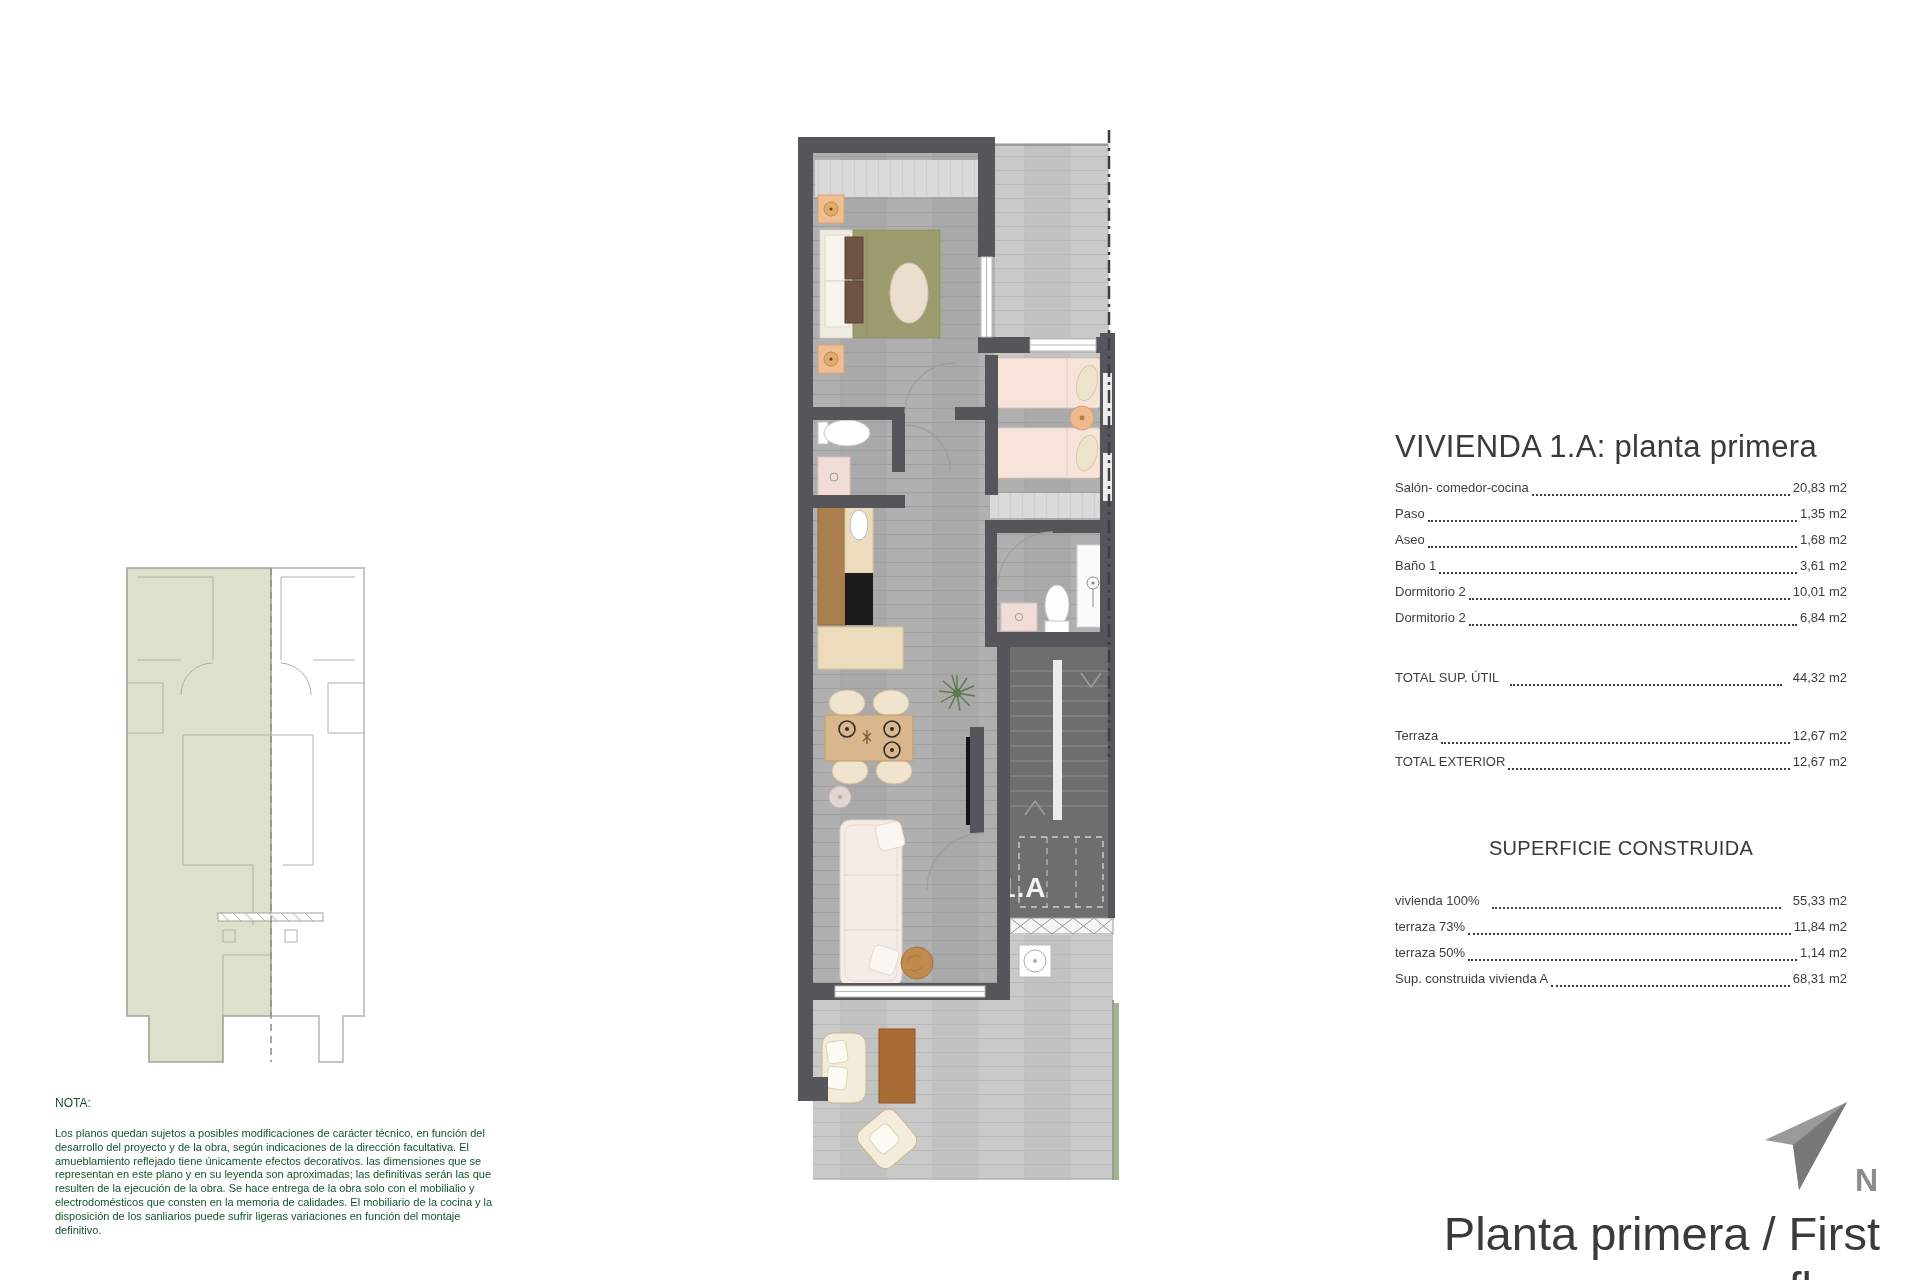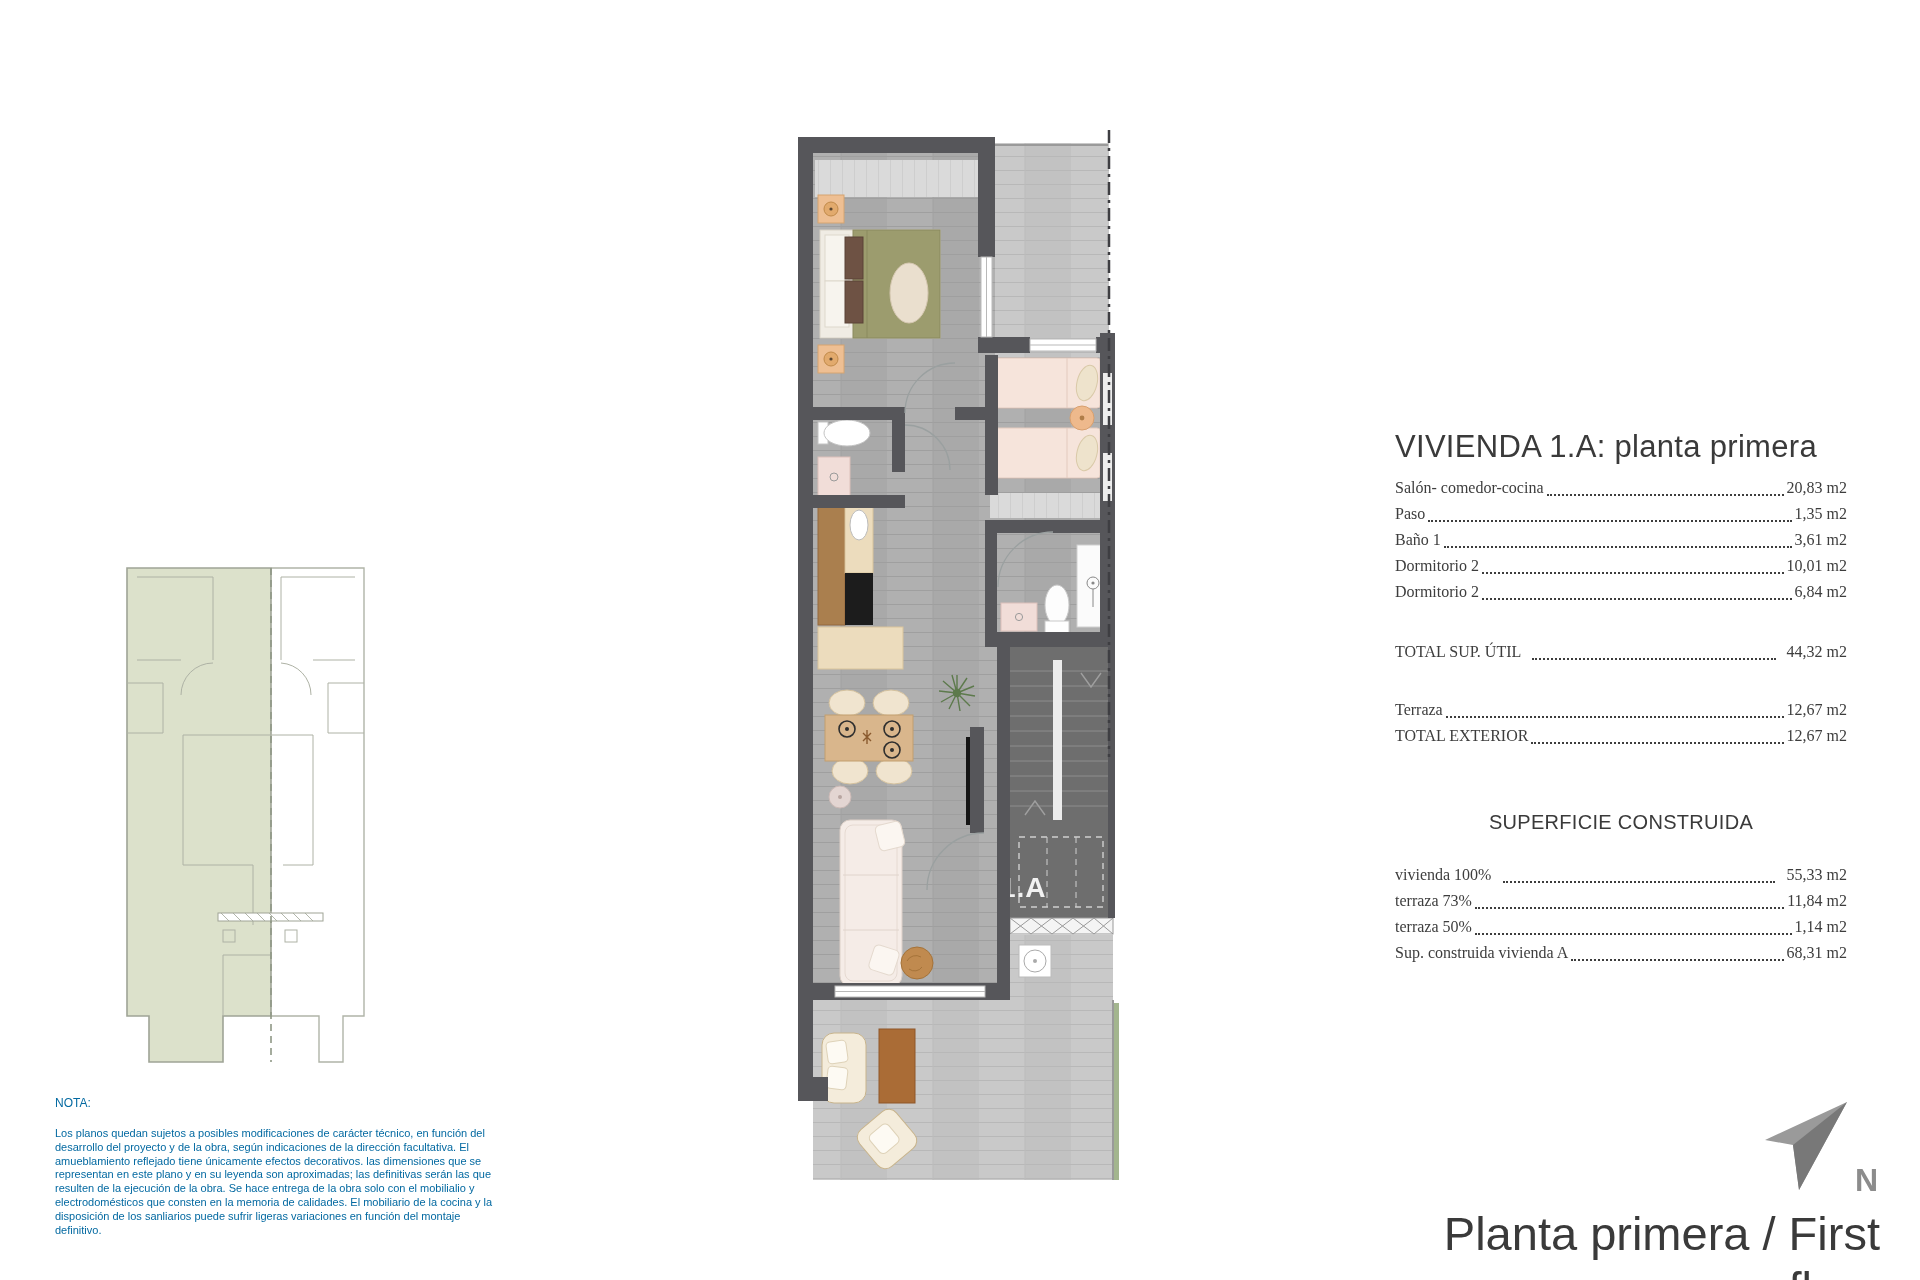--- a/index.html
+++ b/index.html
@@ -4,31 +4,31 @@
 <style>
   html,body{margin:0;padding:0;background:#e8e8e8;}
   .canvas{position:relative;width:1920px;height:1280px;background:#ffffff;overflow:hidden;
           font-family:"Liberation Sans",sans-serif;color:#3d3d3d;}
   .abs{position:absolute;}
 
   
   .panel{left:1395px;top:429px;width:452px;}
   .panel-title{font-size:31px;letter-spacing:.3px;color:#3a3a3a;margin:0 0 10px 0;font-weight:400;}
   .panel-sub{font-size:20px;color:#3a3a3a;margin:0 0 26px 0;font-weight:400;letter-spacing:.3px;}
-  .arow{display:flex;align-items:flex-end;font-size:16px;line-height:26px;color:#3d3d3d;font-family:Liberation Serif, serif;}
+  .arow{display:flex;align-items:flex-end;font-size:13px;line-height:26px;color:#3d3d3d;}
   .arow .lbl{white-space:nowrap;}
   .arow .dots{flex:1;border-bottom:2.6px dotted #3d3d3d;margin:0 3px 5px 3px;min-width:12px;}
   .arow .val{white-space:nowrap;}
   .gap-total{margin-top:34px;gap:8px;}
   .gap-ext{margin-top:32px;}
   .gap-constr-head{margin-top:62px;text-align:center;}
   .gap-constr-rows{margin-top:28px;gap:9px;}
 
   
-  .nota{left:55px;top:1096px;width:445px;color:#0369a1;}
+  .nota{left:55px;top:1096px;width:445px;color:#14532d;}
   .nota-h{font-size:12px;margin:0 0 17px 0;font-weight:400;}
   .nota-p{font-size:11px;line-height:13.8px;margin:0;}
 
   
   .floor-label{left:1380px;top:1206px;width:500px;text-align:right;font-size:47px;color:#3a3a3a;}
   .north{left:1755px;top:1098px;width:130px;height:100px;}
 
   svg text{font-family:"Liberation Sans",sans-serif;}
 </style>
 </head>
@@ -289,20 +289,25 @@
       <span class="lbl">Salón- comedor-cocina</span>
         <span class="dots"></span>
         <span class="val">20,83 m2</span>
     </div>
     <div class="arow">
       <span class="lbl">Paso</span>
         <span class="dots"></span>
         <span class="val">1,35 m2</span>
     </div>
     <div class="arow">
+      <span class="lbl">Aseo</span>
+        <span class="dots"></span>
+        <span class="val">1,68 m2</span>
+    </div>
+    <div class="arow">
       <span class="lbl">Baño 1</span>
         <span class="dots"></span>
         <span class="val">3,61 m2</span>
     </div>
     <div class="arow">
       <span class="lbl">Dormitorio 2</span>
         <span class="dots"></span>
         <span class="val">10,01 m2</span>
     </div>
     <div class="arow">

